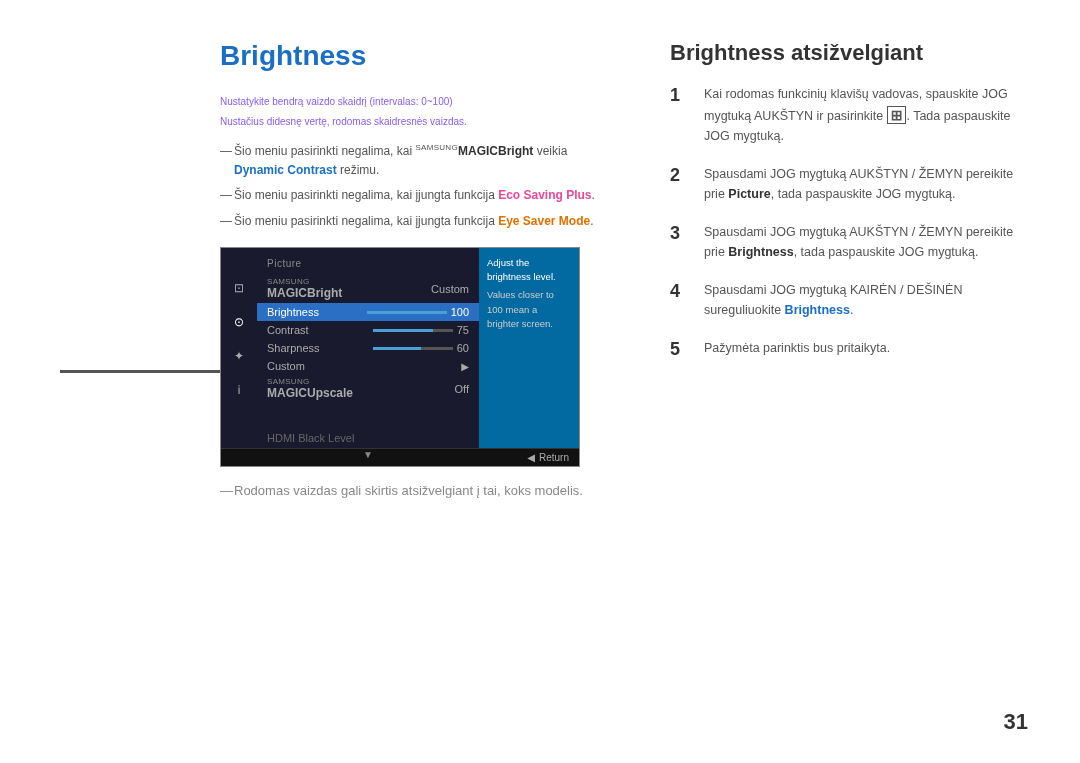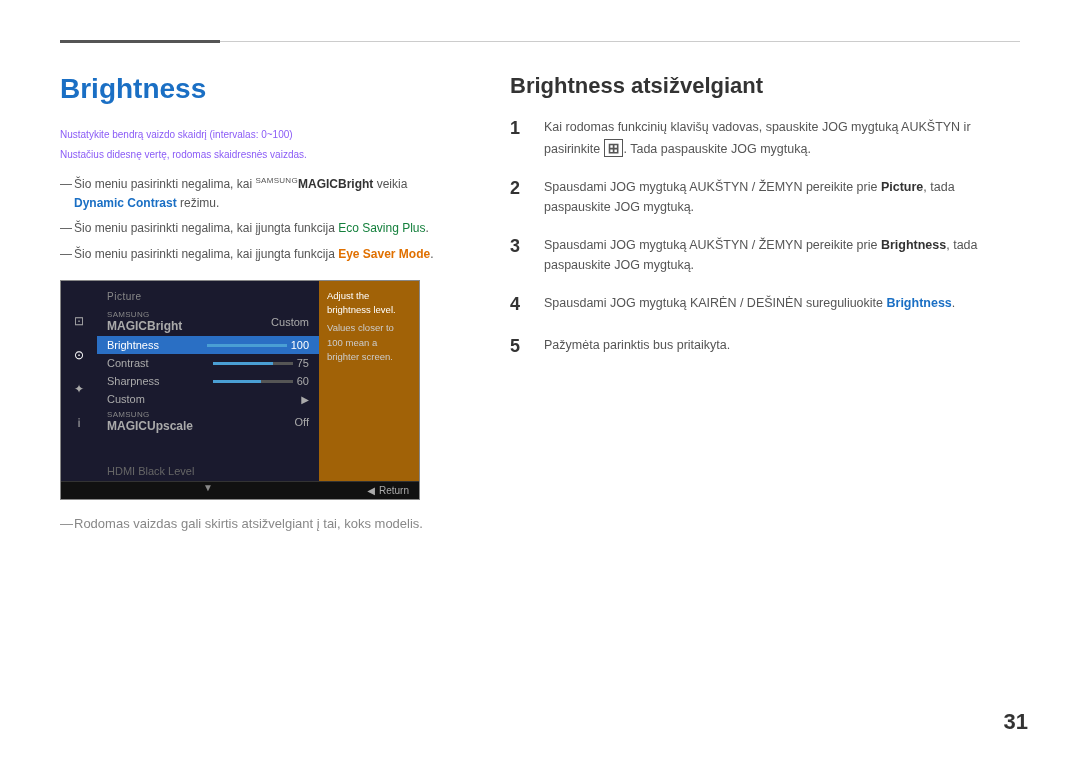--- a/index.html
+++ b/index.html
@@ -12,21 +12,21 @@
       color: #333;
       overflow: hidden;
       position: relative;
     }
 
     .page-container {
       width: 1080px;
       height: 763px;
       padding: 40px 60px 30px 60px;
       display: flex;
-      flex-direction: column;
+      flex-direction: row;
     }
 
     
     .top-lines {
       display: flex;
       align-items: center;
       margin-bottom: 30px;
       gap: 0;
     }
     .top-line-dark {
@@ -99,22 +99,22 @@
       left: 0;
       color: #555;
     }
 
     .note-item .highlight-blue {
       color: #1a6fc4;
       font-weight: bold;
     }
 
     .note-item .highlight-teal {
-      color: #15803d;
-      font-weight: normal;
+      color: #ec4899;
+      font-weight: bold;
     }
 
     .note-item .highlight-orange {
       color: #e07000;
       font-weight: bold;
     }
 
     
     .monitor-mockup {
       margin-top: 16px;
@@ -231,21 +231,21 @@
     }
 
     .menu-arrow {
       color: #aaa;
       font-size: 10px;
     }
 
     
     .monitor-desc {
       width: 100px;
-      background: #a16207;
+      background: #0369a1;
       padding: 8px 8px;
       color: #ccc;
       font-size: 9.5px;
       line-height: 1.5;
     }
 
     .monitor-desc-title {
       font-size: 9.5px;
       color: #fff;
       margin-bottom: 4px;

